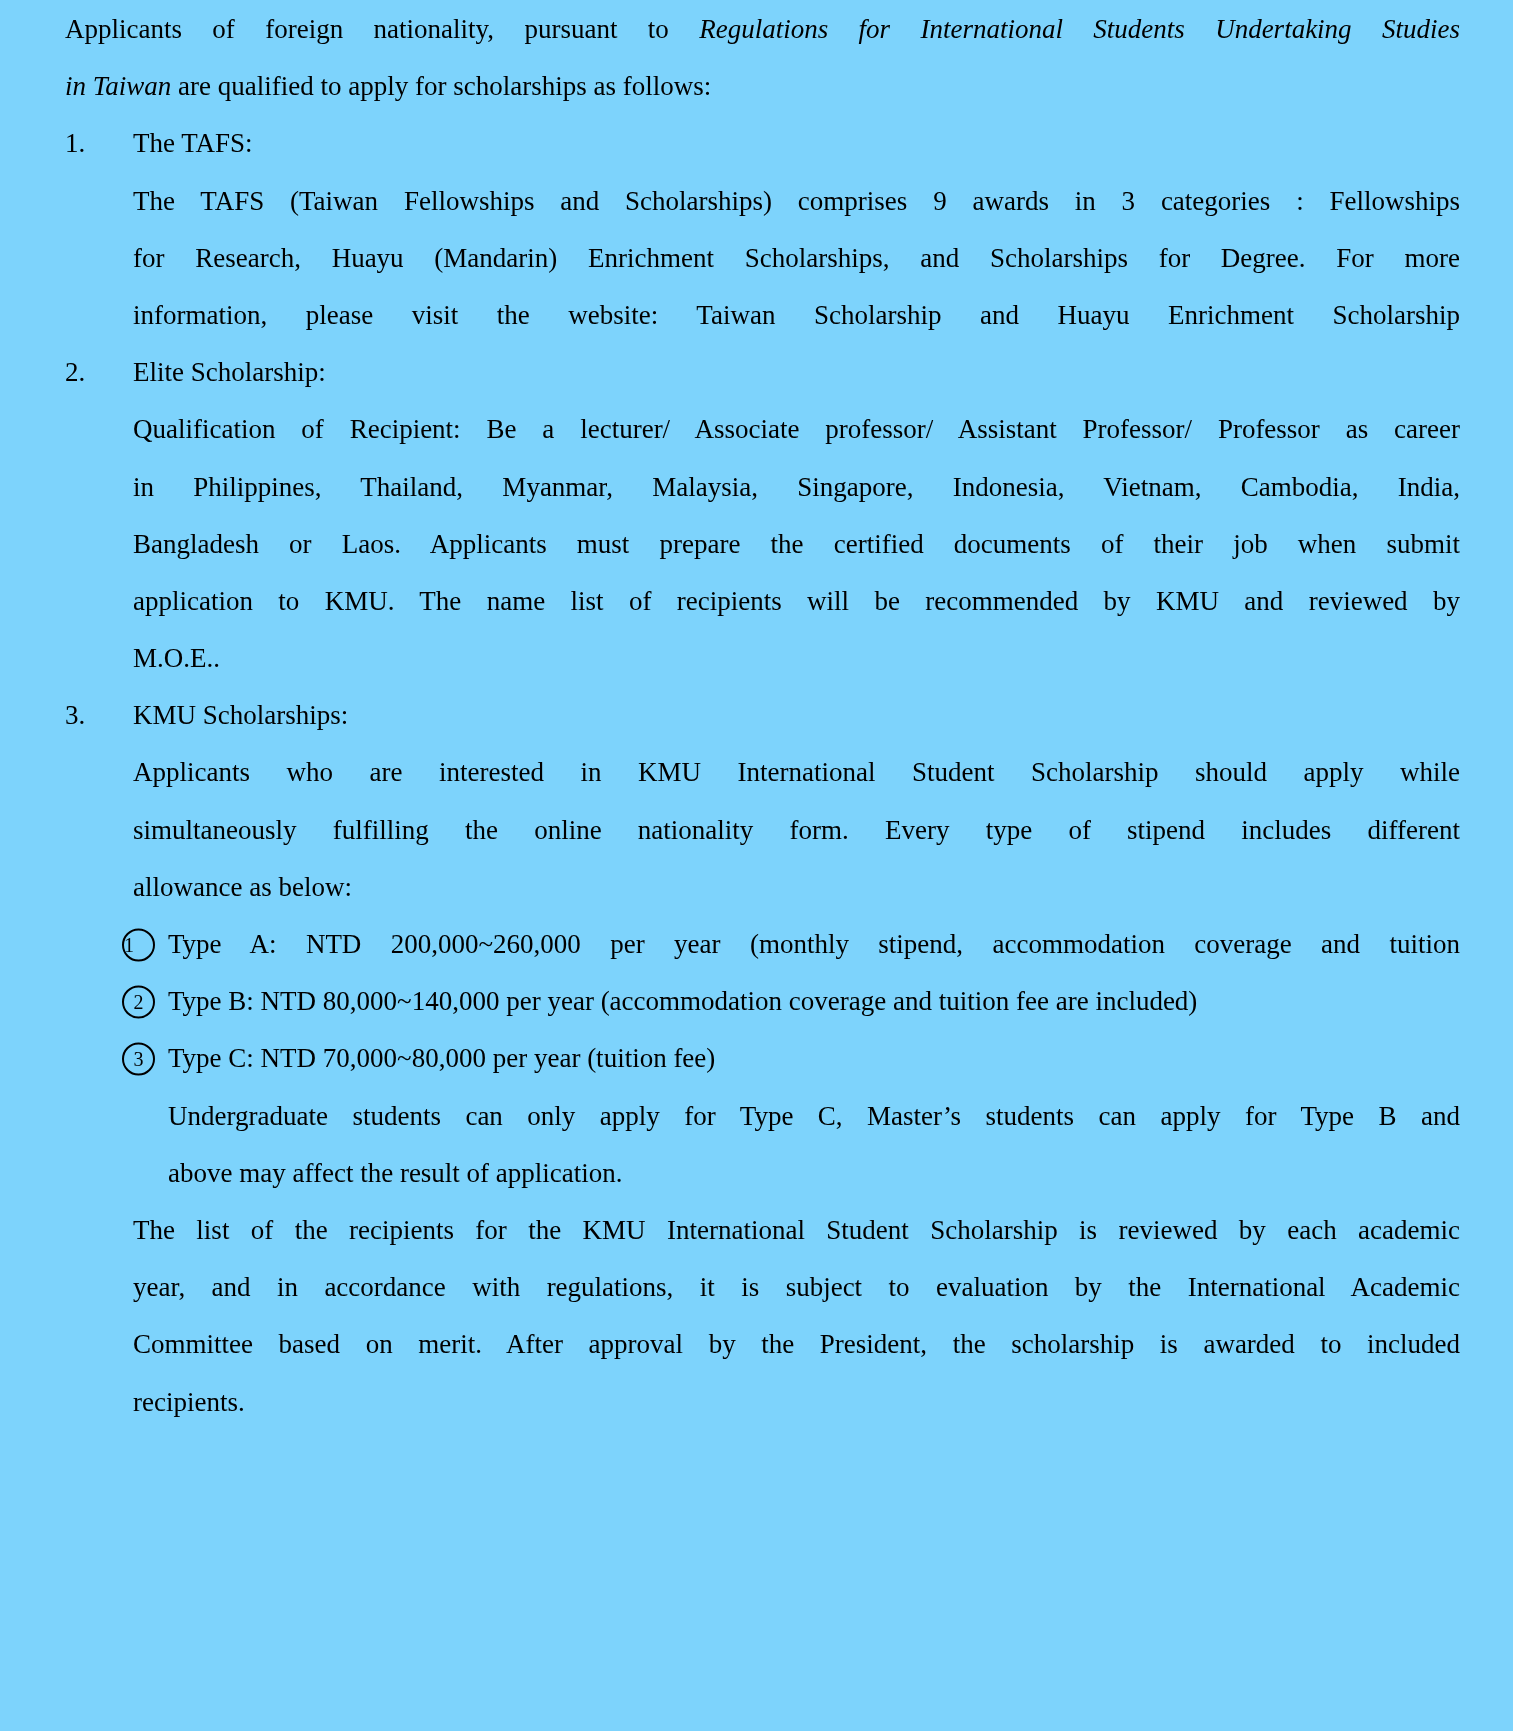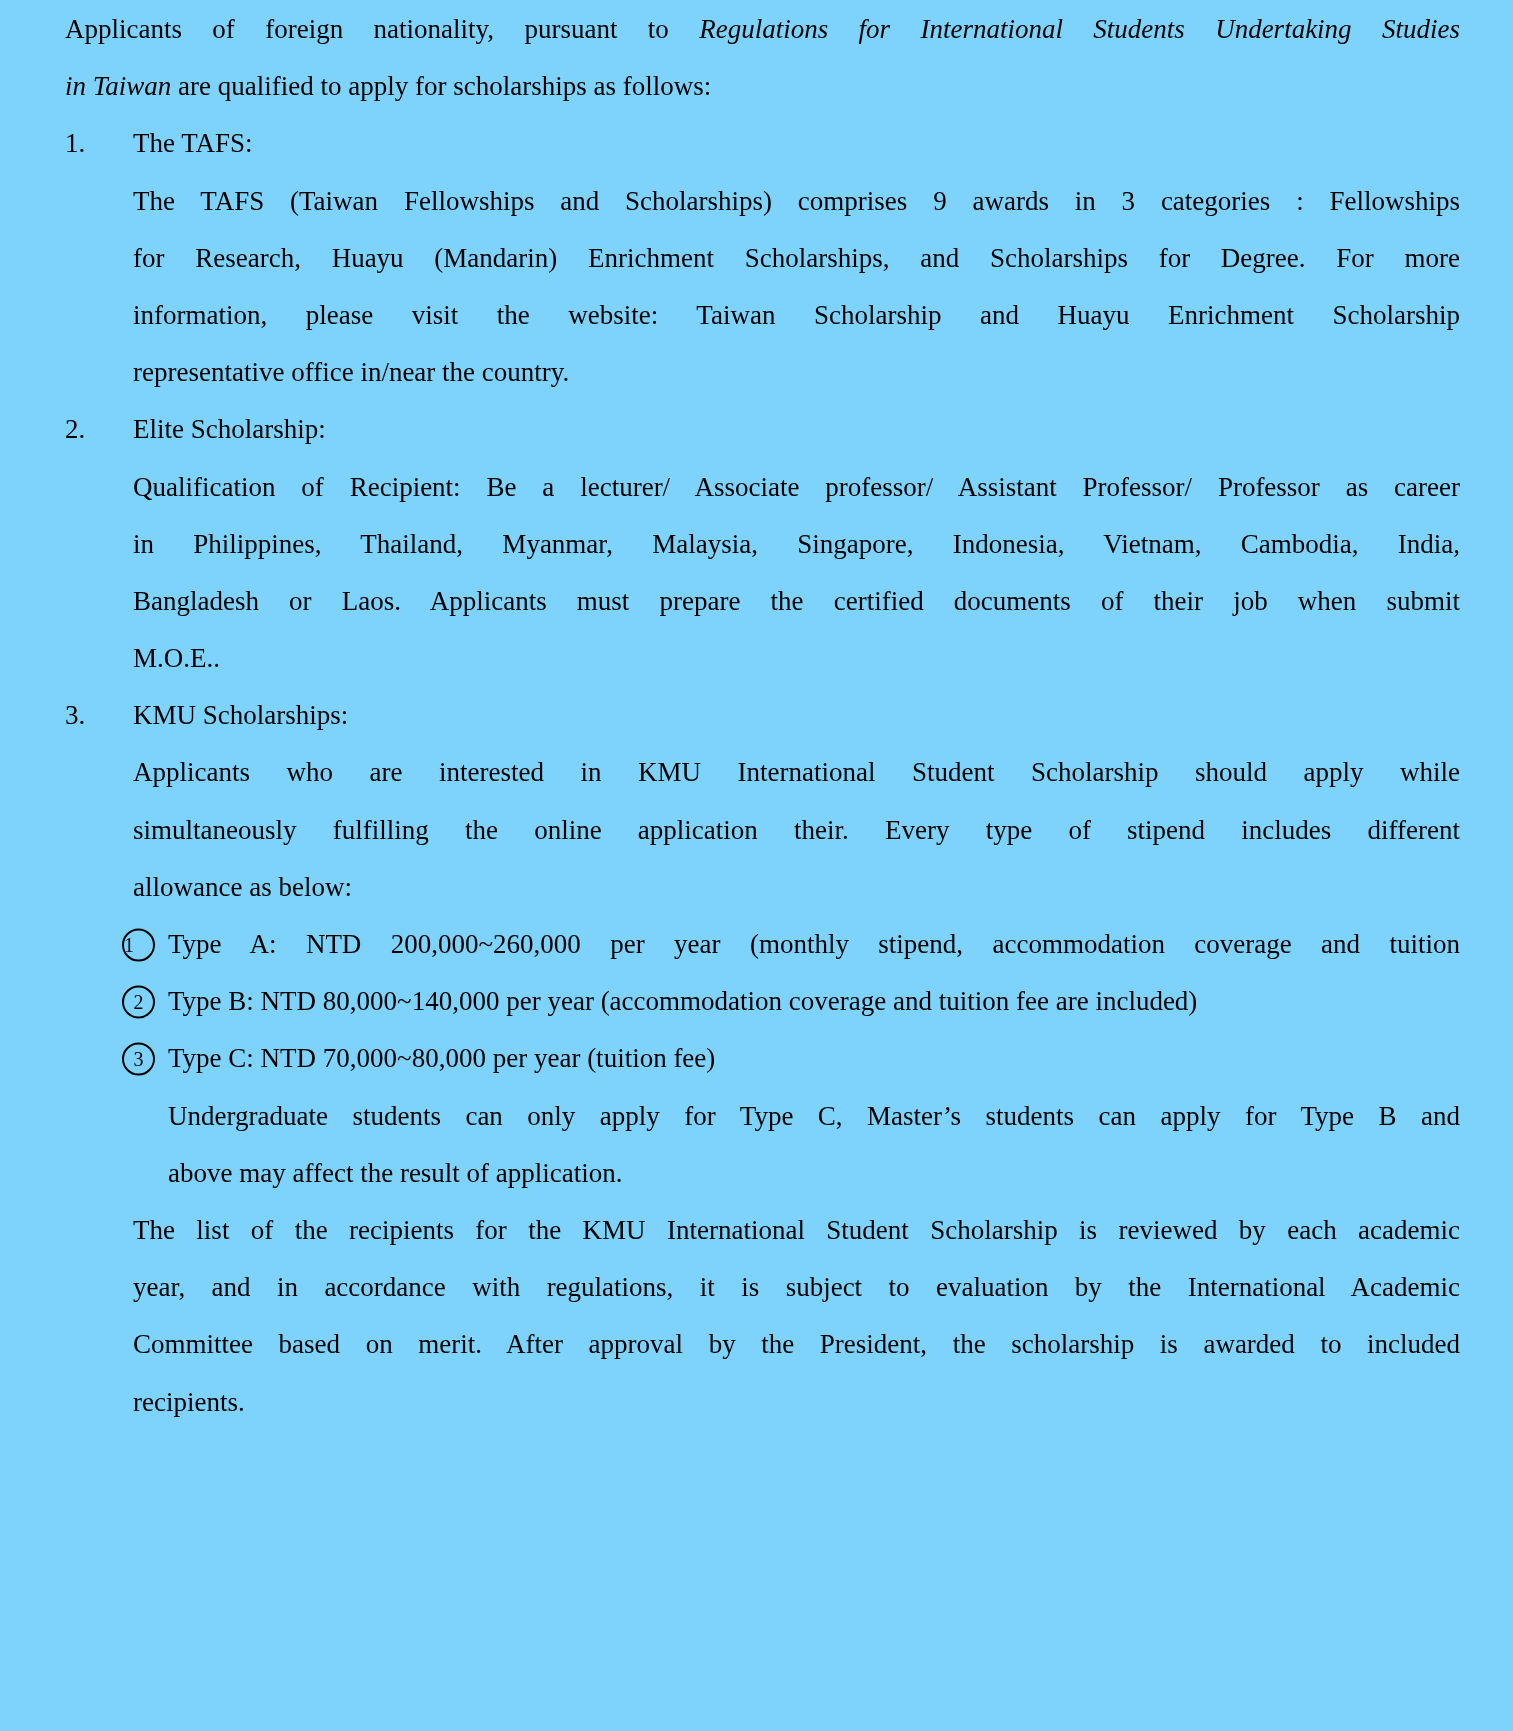--- a/index.html
+++ b/index.html
@@ -31,31 +31,31 @@
 <div class="page">
   <div class="doc">
 
     <div class="l j"><span>Applicants of foreign nationality, pursuant to </span><span class="it">Regulations for International Students Undertaking Studies</span></div>
     <div class="l"><span class="it">in Taiwan</span><span> are qualified to apply for scholarships as follows:</span></div>
 
     <div class="l ln"><span class="nmark">1.</span><span>The TAFS:</span></div>
     <div class="l i1 j"><span>The TAFS (Taiwan Fellowships and Scholarships) comprises 9 awards in 3 categories : Fellowships</span></div>
     <div class="l i1 j"><span>for Research, Huayu (Mandarin) Enrichment Scholarships, and Scholarships for Degree. For more</span></div>
     <div class="l i1 j"><span>information, please visit the website: Taiwan Scholarship and Huayu Enrichment Scholarship</span></div>
-    <div class="l i1"><span>representative office in/near the country.</span></div>
 
     <div class="l ln"><span class="nmark">2.</span><span>Elite Scholarship:</span></div>
     <div class="l i1 j"><span>Qualification of Recipient: Be a lecturer/ Associate professor/ Assistant Professor/ Professor as career</span></div>
     <div class="l i1 j"><span>in Philippines, Thailand, Myanmar, Malaysia, Singapore, Indonesia, Vietnam, Cambodia, India,</span></div>
     <div class="l i1 j"><span>Bangladesh or Laos. Applicants must prepare the certified documents of their job when submit</span></div>
+    <div class="l i1 j"><span>application to KMU. The name list of recipients will be recommended by KMU and reviewed by</span></div>
     <div class="l i1"><span>M.O.E..</span></div>
 
     <div class="l ln"><span class="nmark">3.</span><span>KMU Scholarships:</span></div>
     <div class="l i1 j"><span>Applicants who are interested in KMU International Student Scholarship should apply while</span></div>
-    <div class="l i1 j"><span>simultaneously fulfilling the online application their. Every type of stipend includes different</span></div>
+    <div class="l i1 j"><span>simultaneously fulfilling the online nationality form. Every type of stipend includes different</span></div>
     <div class="l i1"><span>allowance as below:</span></div>
 
     <div class="l lc j"><span class="cmark">1</span><span>Type A: NTD 200,000~260,000 per year (monthly stipend, accommodation coverage and tuition</span></div>
     <div class="l lc"><span class="cmark">2</span><span>Type B: NTD 80,000~140,000 per year (accommodation coverage and tuition fee are included)</span></div>
     <div class="l lc"><span class="cmark">3</span><span>Type C: NTD 70,000~80,000 per year (tuition fee)</span></div>
 
     <div class="l i2 j"><span>Undergraduate students can only apply for Type C, Master’s students can apply for Type B and</span></div>
     <div class="l i2"><span>above may affect the result of application.</span></div>
 
     <div class="l i1 j"><span>The list of the recipients for the KMU International Student Scholarship is reviewed by each academic</span></div>

